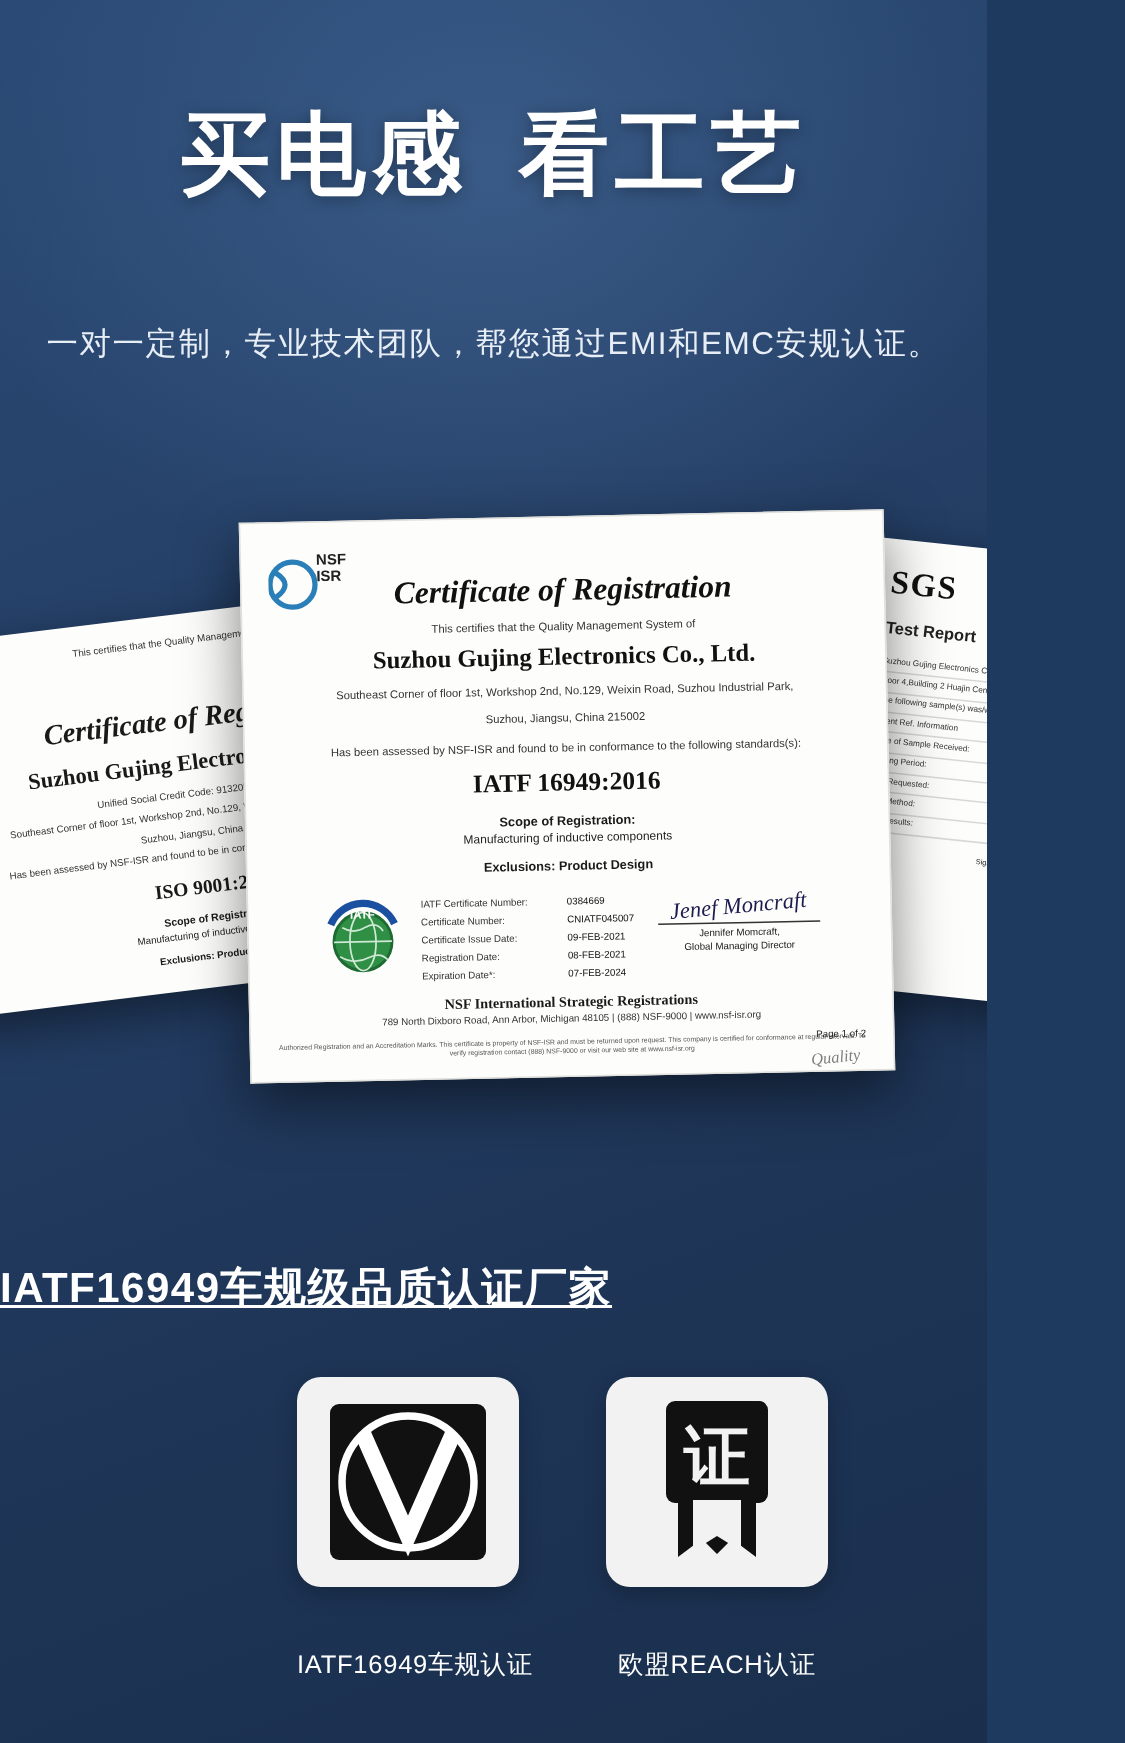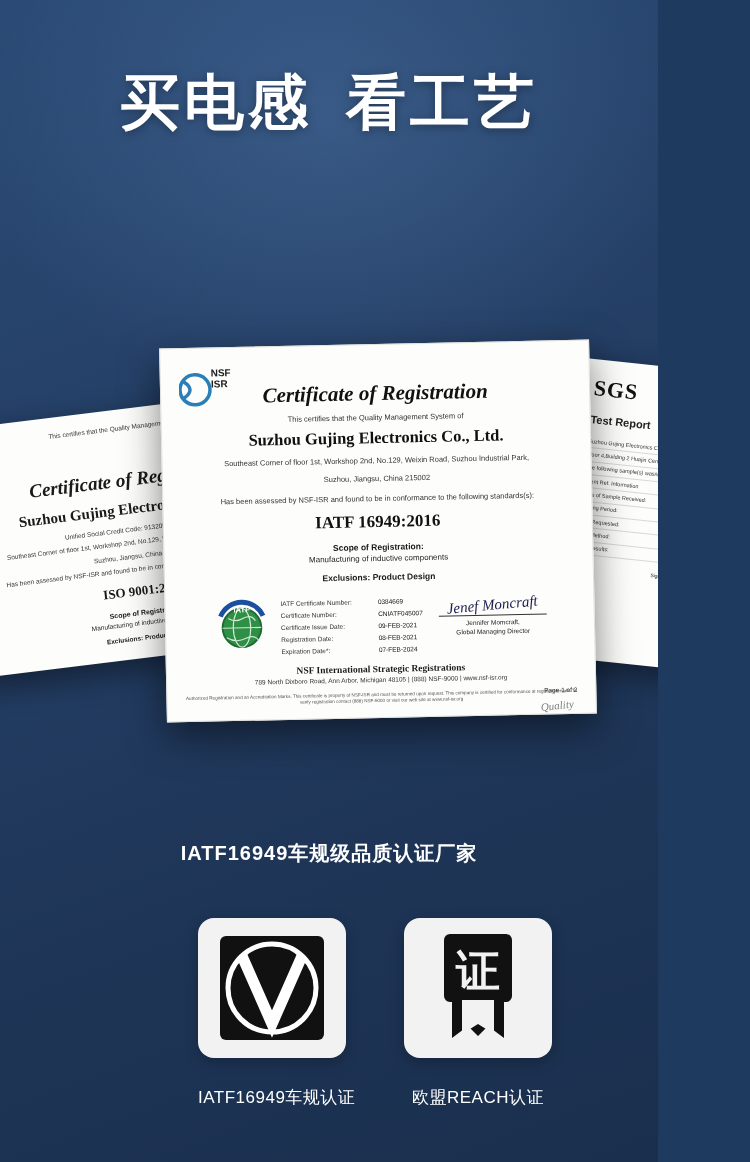--- a/index.html
+++ b/index.html
@@ -352,25 +352,26 @@
     transform: rotate(-5deg);
     opacity: 0.75;
   }
 
   
   .banner {
     position: absolute;
     top: 840px;
     left: 0;
     width: 100%;
-    text-align: center;
+    text-align: left;
     color: #ffffff;
-    font-size: 20px;
+    font-size: 28px;
     font-weight: bold;
     letter-spacing: 1px;
+    text-decoration: underline;
   }
 
   
   .badges {
     position: absolute;
     top: 918px;
     left: 0;
     width: 750px;
     display: flex;
     justify-content: center;
@@ -384,36 +385,37 @@
     width: 148px;
     height: 140px;
     background: #f2f2f2;
     border-radius: 16px;
     display: flex;
     align-items: center;
     justify-content: center;
     box-shadow: 0 4px 14px rgba(0,0,0,0.25);
   }
   .badge-label {
-    margin-top: 28px;
+    margin-top: 40px;
     color: #ffffff;
     font-size: 17px;
     letter-spacing: 0.5px;
     white-space: nowrap;
   }
 </style>
 </head>
 <body>
 
 <div class="page">
   <div class="glow"></div>
 
   <div class="headline">
     <span>买电感</span><span class="gap"></span><span>看工艺</span>
   </div>
+  <div class="subhead">一对一定制，专业技术团队，帮您通过EMI和EMC安规认证。</div>
 
   <div class="cert-stage">
 
     <div class="cert cert-left">
       <svg class="nsf-mark" viewBox="0 0 60 48">
         <circle cx="15" cy="24" r="13" fill="none" stroke="#2a7fb8" stroke-width="3"></circle>
         <path d="M6 18 Q15 24 6 30" fill="none" stroke="#2a7fb8" stroke-width="3"></path>
         <text x="31" y="20" font-size="9" font-family="Liberation Sans, sans-serif" font-weight="bold" fill="#222">NSF</text>
         <text x="31" y="30" font-size="9" font-family="Liberation Sans, sans-serif" font-weight="bold" fill="#222">ISR</text>
       </svg>

